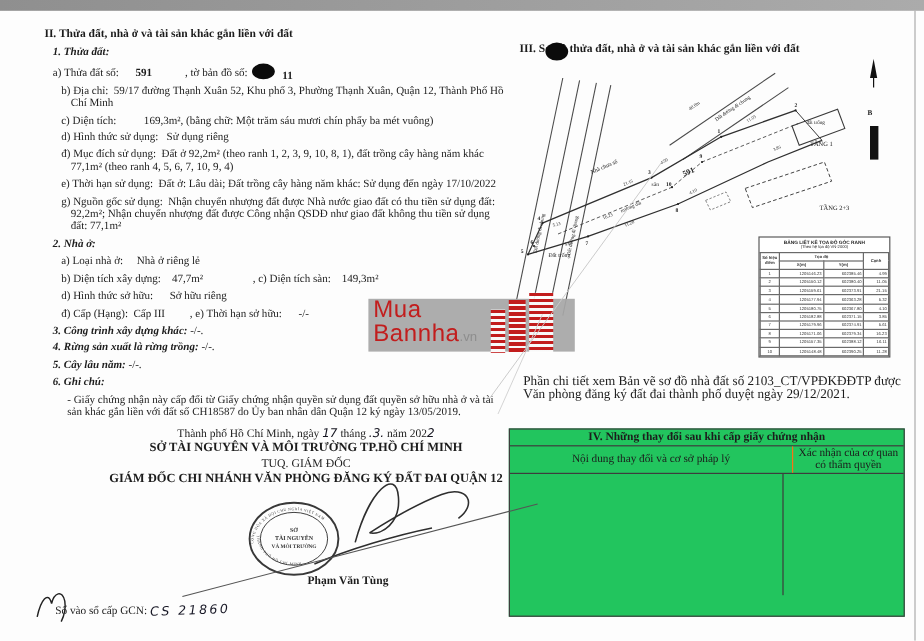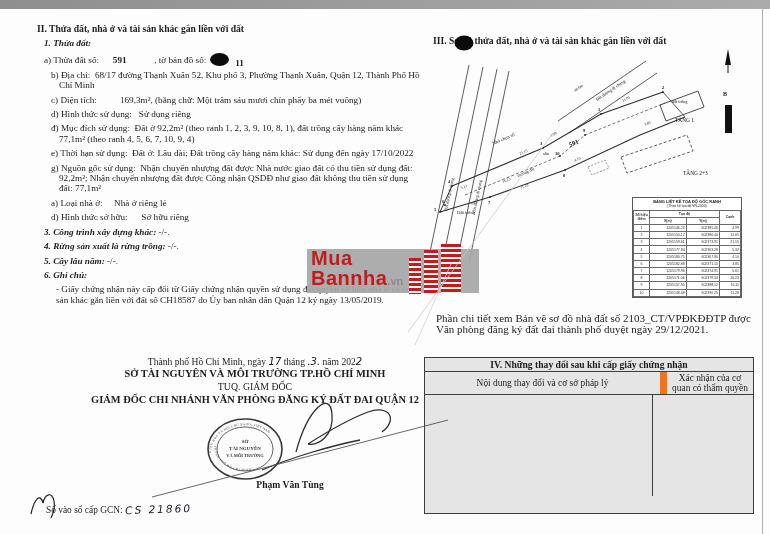--- a/index.html
+++ b/index.html
@@ -31,46 +31,46 @@
   .coordtbl{left:632px;top:197px;width:108px;background:#fff;border:1px solid #5a5a5a;
             font-family:"Liberation Sans",sans-serif;}
   .coordtbl .tt{font-size:4px;font-weight:bold;text-align:center;line-height:5px;padding-top:1px;}
   .coordtbl .st{font-size:3.4px;text-align:center;line-height:4.5px;padding-bottom:1px;}
   .coordtbl table{border-collapse:collapse;width:100%;font-size:3.5px;color:#333;}
   .coordtbl th,.coordtbl td{border:1px solid #6a6a6a;padding:0 1px;height:6.2px;text-align:center;}
   .coordtbl td.num{text-align:right;}
   .note3{left:436px;top:313px;width:322px;font-size:11px;line-height:11.3px;}
 
   
-  .sec4{left:424px;top:357px;width:328px;height:155px;border:1px solid #3d3d3d;background:#e5e5e5;}
+  .sec4{left:424px;top:357px;width:328px;height:155px;border:1px solid #3d3d3d;background:#22c55e;}
   .s4title{text-align:center;font-weight:bold;font-size:9.6px;border-bottom:1px solid #3d3d3d;
            padding:1px 0;}
   .s4hdr{display:flex;border-bottom:1px solid #3d3d3d;}
-  .s4hdr .c1{width:227px;border-right:7px solid #f97316;text-align:center;font-size:9.4px;
+  .s4hdr .c1{width:227px;border-right:1px solid #f97316;text-align:center;font-size:9.4px;
              padding:6px 4px 5px;}
   .s4hdr .c2{flex:1;text-align:center;font-size:9.4px;padding:1px 4px;}
   .s4body{display:flex;height:101px;}
   .s4body .c1{width:227px;border-right:1px solid #3d3d3d;}
   .s4body .c2{flex:1;}
 
   
   .footer{left:45px;top:356px;width:420px;text-align:center;}
   .fdate{font-size:9.6px;}
   .hw{font-family:"DejaVu Sans",sans-serif;font-style:italic;color:#14141f;font-size:10px;}
   .forg{font-weight:bold;font-size:10.4px;line-height:13px;}
   .forg2{font-weight:normal;font-size:9.8px;line-height:13px;}
   .signer{left:230px;top:479px;width:120px;text-align:center;font-weight:bold;font-size:9.6px;}
   .serial{left:46px;top:503px;font-size:9.4px;}
   .serialval{font-family:"DejaVu Sans",sans-serif;font-style:italic;letter-spacing:2px;
              font-size:10.5px;color:#181826;display:inline-block;transform:rotate(-2deg);}
 
   
   .wmband{left:307px;top:249px;width:172px;height:44px;background:#a7a7a7;opacity:.93;}
   .wmtext{left:311px;top:248px;color:#c21d1d;font-family:"Liberation Sans",sans-serif;
-          font-weight:bold;font-size:20px;line-height:20px;letter-spacing:.5px;}
+          font-weight:normal;font-size:20px;line-height:20px;letter-spacing:.5px;}
   .wmtext .vn{color:#8d8d8d;font-size:11px;letter-spacing:0;}
   .tower{position:absolute;background:
      repeating-linear-gradient(180deg,#c21d1d 0 3px,rgba(255,255,255,.92) 3px 5px);}
   .tower.t1{left:409px;top:258px;width:12px;height:36px;}
   .tower.t2{left:424px;top:250px;width:14px;height:44px;}
   .tower.t3{left:441px;top:244px;width:20px;height:50px;}
 
   .overlay{left:0;top:0;pointer-events:none;}
 </style>
 </head>
@@ -79,31 +79,34 @@
 <div class="abs topbar"></div>
 <div class="abs edge-r"></div>
 
 <div class="abs sec2">
   <p class="s2title">II. Thửa đất, nhà ở và tài sản khác gắn liền với đất</p>
   <div class="sub">
     <p class="hitem">1. Thửa đất:</p>
     <p class="line-a"><span>a) Thửa đất số:      </span><span class="bval">591</span><span>            , tờ bản đồ số:</span><span class="redact"></span><span class="mapnum">11</span></p>
     <div>
 
-    <p class="item">b) Địa chỉ:  68/17 đường Thạnh Xuân 52, Khu phố 3, Phường Thạnh Xuân, Quận 12, Thành Phố Hồ Chí Minh</p>
+    <p class="item">b) Địa chỉ:  59/17 đường Thạnh Xuân 52, Khu phố 3, Phường Thạnh Xuân, Quận 12, Thành Phố Hồ Chí Minh</p>
         <p class="item">c) Diện tích:          169,3m², (bằng chữ: Một trăm sáu mươi chín phẩy ba mét vuông)</p>
         <p class="item">d) Hình thức sử dụng:   Sử dụng riêng</p>
         <p class="item">đ) Mục đích sử dụng:  Đất ở 92,2m² (theo ranh 1, 2, 3, 9, 10, 8, 1), đất trồng cây hàng năm khác 77,1m² (theo ranh 4, 5, 6, 7, 10, 9, 4)</p>
         <p class="item">e) Thời hạn sử dụng:  Đất ở: Lâu dài; Đất trồng cây hàng năm khác: Sử dụng đến ngày 17/10/2022</p>
         <p class="item">g) Nguồn gốc sử dụng:  Nhận chuyển nhượng đất được Nhà nước giao đất có thu tiền sử dụng đất: 92,2m²; Nhận chuyển nhượng đất được Công nhận QSDĐ như giao đất không thu tiền sử dụng đất: 77,1m²</p>
       </div>
+    <p class="hitem">2. Nhà ở:</p>
     <div>
 
     <p class="item">a) Loại nhà ở:     Nhà ở riêng lẻ</p>
+        <p class="item">b) Diện tích xây dựng:    47,7m²                  , c) Diện tích sàn:    149,3m²</p>
         <p class="item">d) Hình thức sở hữu:      Sở hữu riêng</p>
+        <p class="item">đ) Cấp (Hạng):  Cấp III         , e) Thời hạn sở hữu:      -/-</p>
       </div>
     <div>
 
     <p class="hitem"><span>3. Công trình xây dựng khác:</span><span class="val"> -/-.</span></p>
         <p class="hitem"><span>4. Rừng sản xuất là rừng trồng:</span><span class="val"> -/-.</span></p>
         <p class="hitem"><span>5. Cây lâu năm:</span><span class="val"> -/-.</span></p>
       </div>
     <p class="hitem">6. Ghi chú:</p>
     <p class="notetxt">- Giấy chứng nhận này cấp đổi từ Giấy chứng nhận quyền sử dụng đất quyền sở hữu nhà ở và tài sản khác gắn liền với đất số CH18587 do Ủy ban nhân dân Quận 12 ký ngày 13/05/2019.</p>
   </div>

